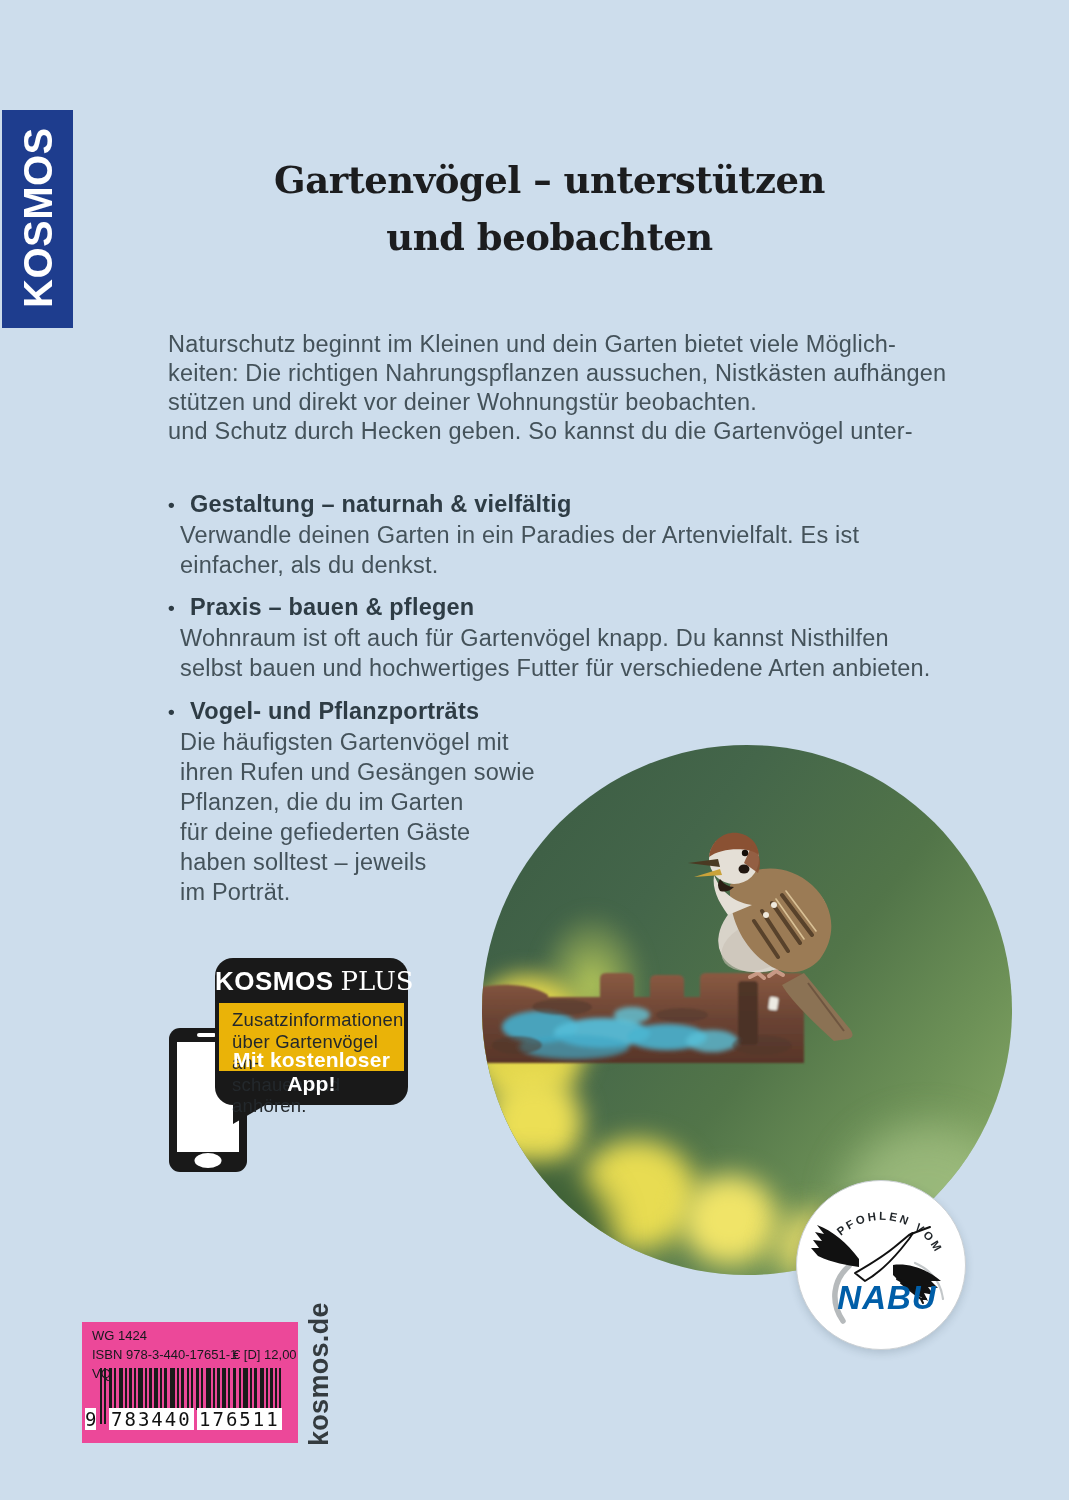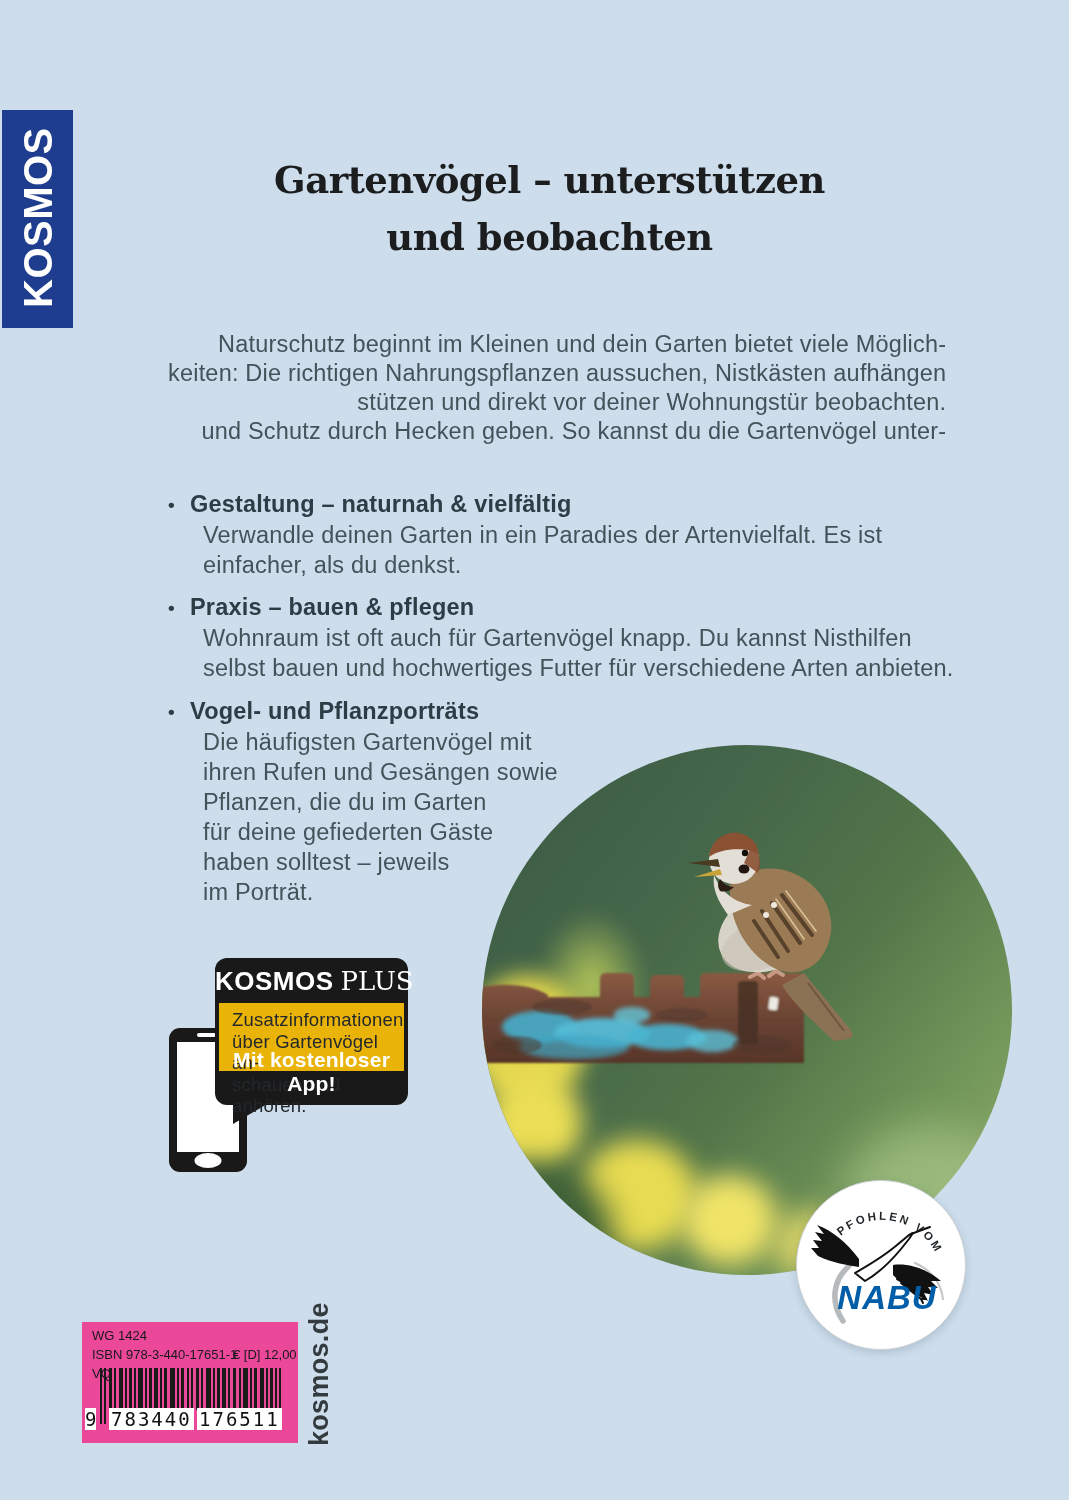--- a/index.html
+++ b/index.html
@@ -14,26 +14,26 @@
     position:absolute;left:14px;top:198px;transform:rotate(-90deg);transform-origin:0 0;
     color:#fff;font-weight:bold;font-size:40px;letter-spacing:.5px;white-space:nowrap;
   }
   
   .title{
     position:absolute;left:70px;right:40px;top:152px;text-align:center;
     font-family:"DejaVu Serif",serif;font-weight:bold;font-size:37px;line-height:57px;
     color:#1c1d1f;letter-spacing:-.5px;
   }
   
-  .intro{position:absolute;left:168px;top:330px;font-size:23.5px;line-height:29px;color:#44525a;letter-spacing:.2px;text-align:right;}
+  .intro{position:absolute;left:168px;top:330px;font-size:23.5px;line-height:29px;color:#44525a;letter-spacing:.2px;}
   
   .bullet{position:absolute;left:168px;font-size:23.5px;line-height:30px;color:#44525a;letter-spacing:.2px;}
   .b-head{font-weight:bold;color:#2e3c45;}
   .b-dot{display:inline-block;width:22px;font-size:19px;vertical-align:1px;}
-  .b-line{margin-left:35px;}
+  .b-line{margin-left:12px;}
   
   .photo-circle{
     position:absolute;left:482px;top:745px;width:530px;height:530px;border-radius:50%;overflow:hidden;
     background:linear-gradient(128deg,#3a5a42 0%,#44664a 30%,#527549 55%,#6d9157 75%,#94b56d 100%);
     z-index:1;
   }
   .blob{position:absolute;border-radius:50%;}
   .blob-stem{left:55px;top:165px;width:110px;height:150px;background:radial-gradient(closest-side,#b7c95a,rgba(183,201,90,0));filter:blur(9px);}
   .blob-f1{left:-15px;top:230px;width:120px;height:130px;background:#e3d74d;filter:blur(11px);}
   .blob-f2{left:5px;top:330px;width:95px;height:95px;background:#ecdf55;filter:blur(12px);}
@@ -41,21 +41,21 @@
   .blob-f4{left:200px;top:430px;width:95px;height:90px;background:#f0e468;filter:blur(13px);}
   .blob-f5{left:290px;top:465px;width:80px;height:70px;background:#e6dc6a;filter:blur(14px);opacity:.85;}
   .blob-g1{left:-30px;top:420px;width:160px;height:140px;background:#3f6136;filter:blur(16px);}
   .blob-h1{left:360px;top:380px;width:170px;height:160px;background:#a6c386;filter:blur(20px);opacity:.7;}
   .photo-svg{position:absolute;left:0;top:0;}
   
   .phone{position:absolute;left:169px;top:1028px;width:78px;height:144px;background:#191919;border-radius:11px;z-index:2;}
   .phone-screen{position:absolute;left:8px;right:8px;top:14px;height:110px;background:#fff;}
   .phone-speaker{position:absolute;left:28px;top:5px;width:19px;height:4px;background:#fff;border-radius:2px;}
   .phone-home{position:absolute;left:50%;transform:translateX(-50%);bottom:4px;width:27px;height:15px;background:#fff;border-radius:50%;}
-  .plus-bubble{position:absolute;left:215px;top:958px;width:193px;height:147px;background:#191919;border-radius:12px;z-index:3;}
+  .plus-bubble{position:absolute;left:215px;top:958px;width:193px;height:147px;background:#191919;border-radius:18px;z-index:3;}
   .bubble-tail{position:absolute;left:18px;top:146px;width:0;height:0;border-top:20px solid #191919;border-right:34px solid transparent;}
   .plus-title{position:absolute;top:8px;left:0;right:0;text-align:center;color:#fff;white-space:nowrap;}
   .plus-brand{font-weight:800;font-size:26px;letter-spacing:.5px;}
   .plus-word{font-family:"DejaVu Serif",serif;font-size:26px;margin-left:7px;}
   .plus-info{position:absolute;left:4px;right:4px;top:45px;height:68px;background:#eab308;padding-top:6px;padding-left:13px;box-sizing:border-box;}
   .plus-info-line{font-size:18.5px;line-height:21.5px;color:#23282c;letter-spacing:.2px;}
   .plus-cta{position:absolute;bottom:9px;left:0;right:0;text-align:center;color:#fff;font-weight:bold;font-size:21px;letter-spacing:.2px;}
   
   .nabu-badge{
     position:absolute;left:796px;top:1180px;width:168px;height:168px;border-radius:50%;

